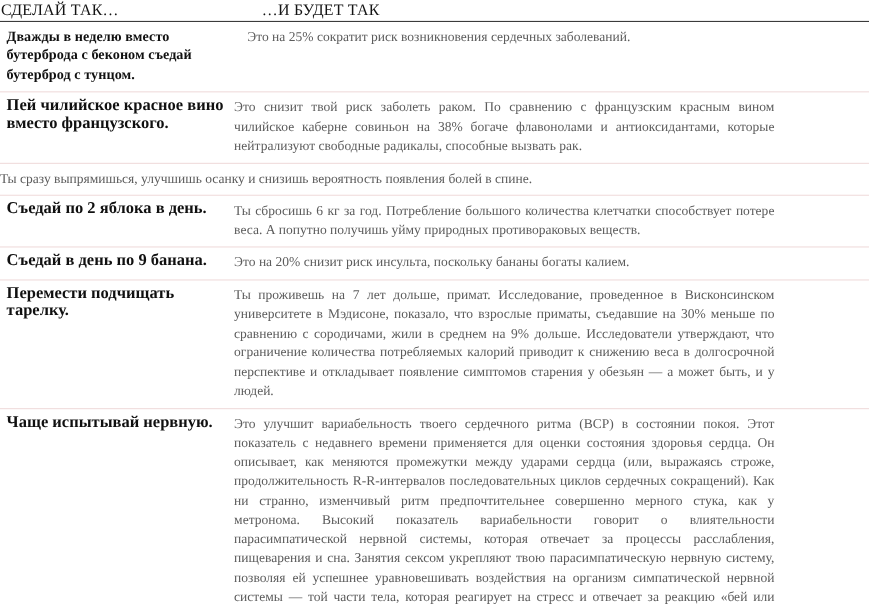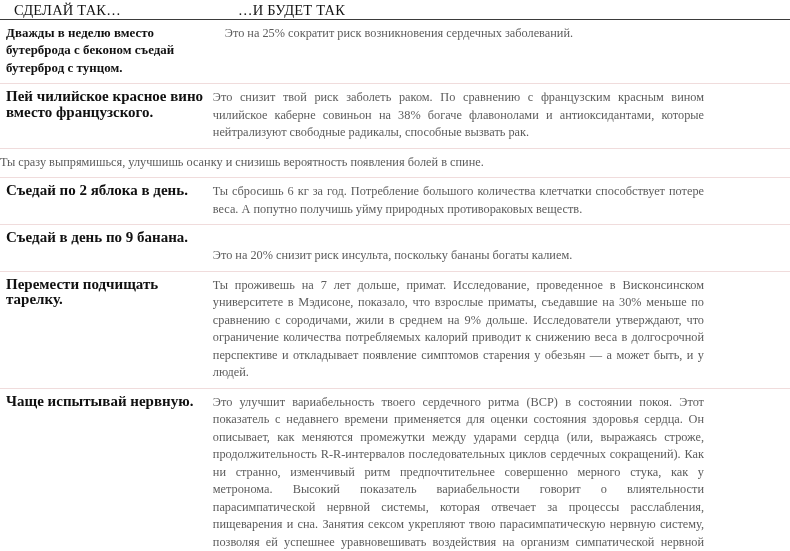--- a/index.html
+++ b/index.html
@@ -23,21 +23,21 @@
   
   .thead {
     display: flex;
     align-items: flex-end;
     height: 18px;
     padding: 0 0 1px 0;
   }
   .thead .cell-left {
     width: 237px;
     box-sizing: border-box;
-    padding-left: 14px;
+    padding-left: 1px;
   }
   .thead .cell-right {
     flex: 1;
     box-sizing: border-box;
     padding-left: 1px;
   }
   .thead-text {
     font-family: "Liberation Serif", "DejaVu Serif", serif;
     font-size: 14.5px;
     font-weight: 400;
@@ -100,21 +100,21 @@
   .rhs {
     font-family: "Liberation Serif", "DejaVu Serif", serif;
     font-size: 12.3px;
     line-height: 17.5px;
     color: #5c5c5c;
     text-align: justify;
     text-justify: inter-word;
     hyphens: none;
   }
   .row.r0 .rhs { text-align: left; margin-left: 12px; }
-  .row.r4 .rhs { text-align: left; margin-top: 17px; }
+  .row.r4 .rhs { text-align: left; }
 
   .rule {
     height: 1px;
     width: 790px;
     background: #f0dcdc;
   }
 </style>
 </head>
 <body>
 

